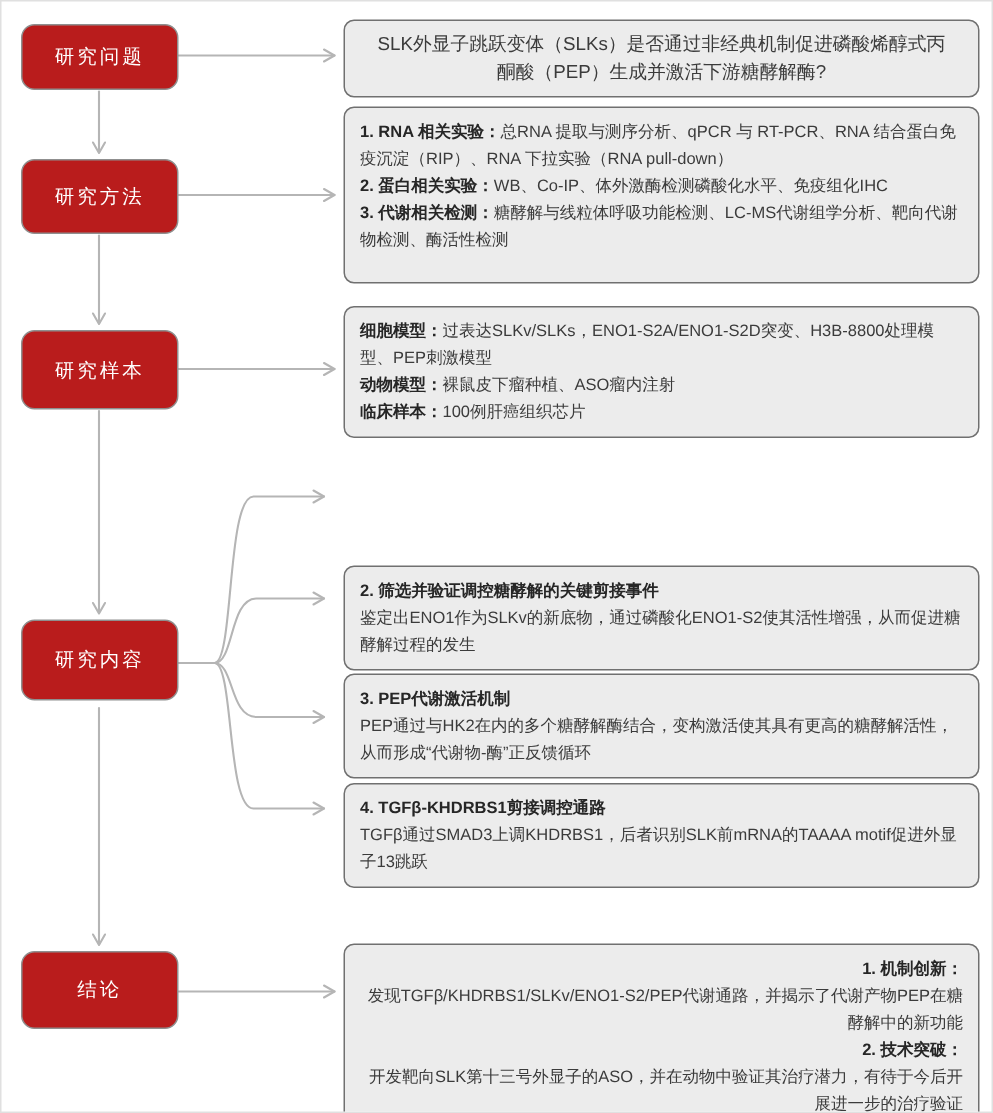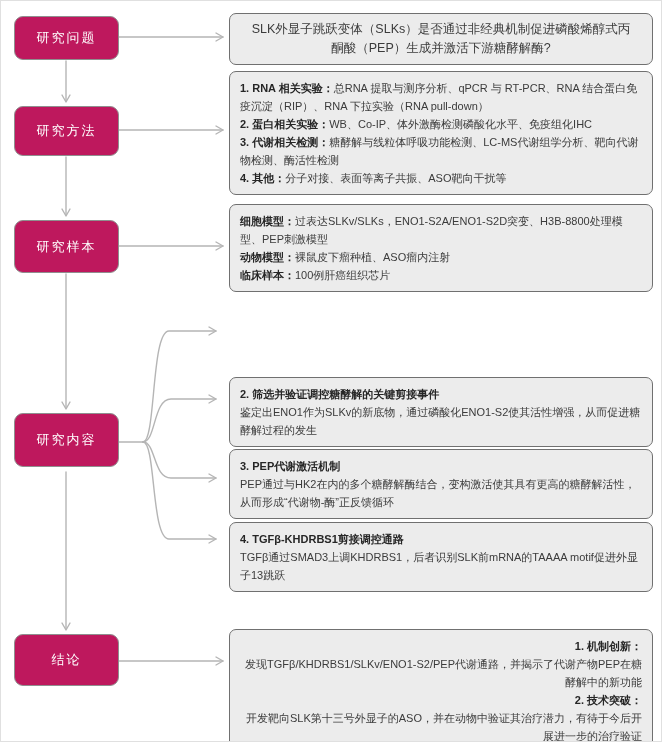--- a/index.html
+++ b/index.html
@@ -10,21 +10,21 @@
     border:1px solid #e0e0e0;
     box-sizing:border-box;
     font-family:"Liberation Sans","DejaVu Sans",sans-serif;
     overflow:hidden;
   }
   svg.connectors{position:absolute;left:0;top:0;width:662px;height:742px;}
   .arr{stroke:#b5b5b5;stroke-width:1.4;fill:none;stroke-linecap:round;stroke-linejoin:round;}
 
   .node{
     position:absolute;left:13px;width:105px;
-    background:#be185d;
+    background:#b91c1c;
     border:1px solid #8f8f8f;
     border-radius:9px;
     color:#ffffff;
     font-size:13px;letter-spacing:2px;
     display:flex;align-items:center;justify-content:center;
     box-sizing:border-box;
     text-align:center;
   }
   .n1{top:15px;height:44px;}
   .n2{top:105px;height:50px;}
@@ -125,21 +125,20 @@
     </div>
 
   <div class="box qbox">
     <span>SLK外显子跳跃变体（SLKs）是否通过非经典机制促进磷酸烯醇式丙酮酸（PEP）生成并激活下游糖酵解酶?</span>
   </div>
 
   <div class="box mbox">
     <div class="line"><span class="lbl">1. RNA 相关实验：</span><span>总RNA 提取与测序分析、qPCR 与 RT-PCR、RNA 结合蛋白免疫沉淀（RIP）、RNA 下拉实验（RNA pull-down）</span></div>
     <div class="line"><span class="lbl">2. 蛋白相关实验：</span><span>WB、Co-IP、体外激酶检测磷酸化水平、免疫组化IHC</span></div>
     <div class="line"><span class="lbl">3. 代谢相关检测：</span><span>糖酵解与线粒体呼吸功能检测、LC-MS代谢组学分析、靶向代谢物检测、酶活性检测</span></div>
-    <div class="line"><span class="lbl">4. 其他：</span><span>分子对接、表面等离子共振、ASO靶向干扰等</span></div>
   </div>
 
   <div class="box sbox">
     <div class="line"><span class="lbl">细胞模型：</span><span>过表达SLKv/SLKs，ENO1-S2A/ENO1-S2D突变、H3B-8800处理模型、PEP刺激模型</span></div>
     <div class="line"><span class="lbl">动物模型：</span><span>裸鼠皮下瘤种植、ASO瘤内注射</span></div>
     <div class="line"><span class="lbl">临床样本：</span><span>100例肝癌组织芯片</span></div>
   </div>
 
   <div class="box c2">
     <span class="ctitle">2. 筛选并验证调控糖酵解的关键剪接事件</span>

